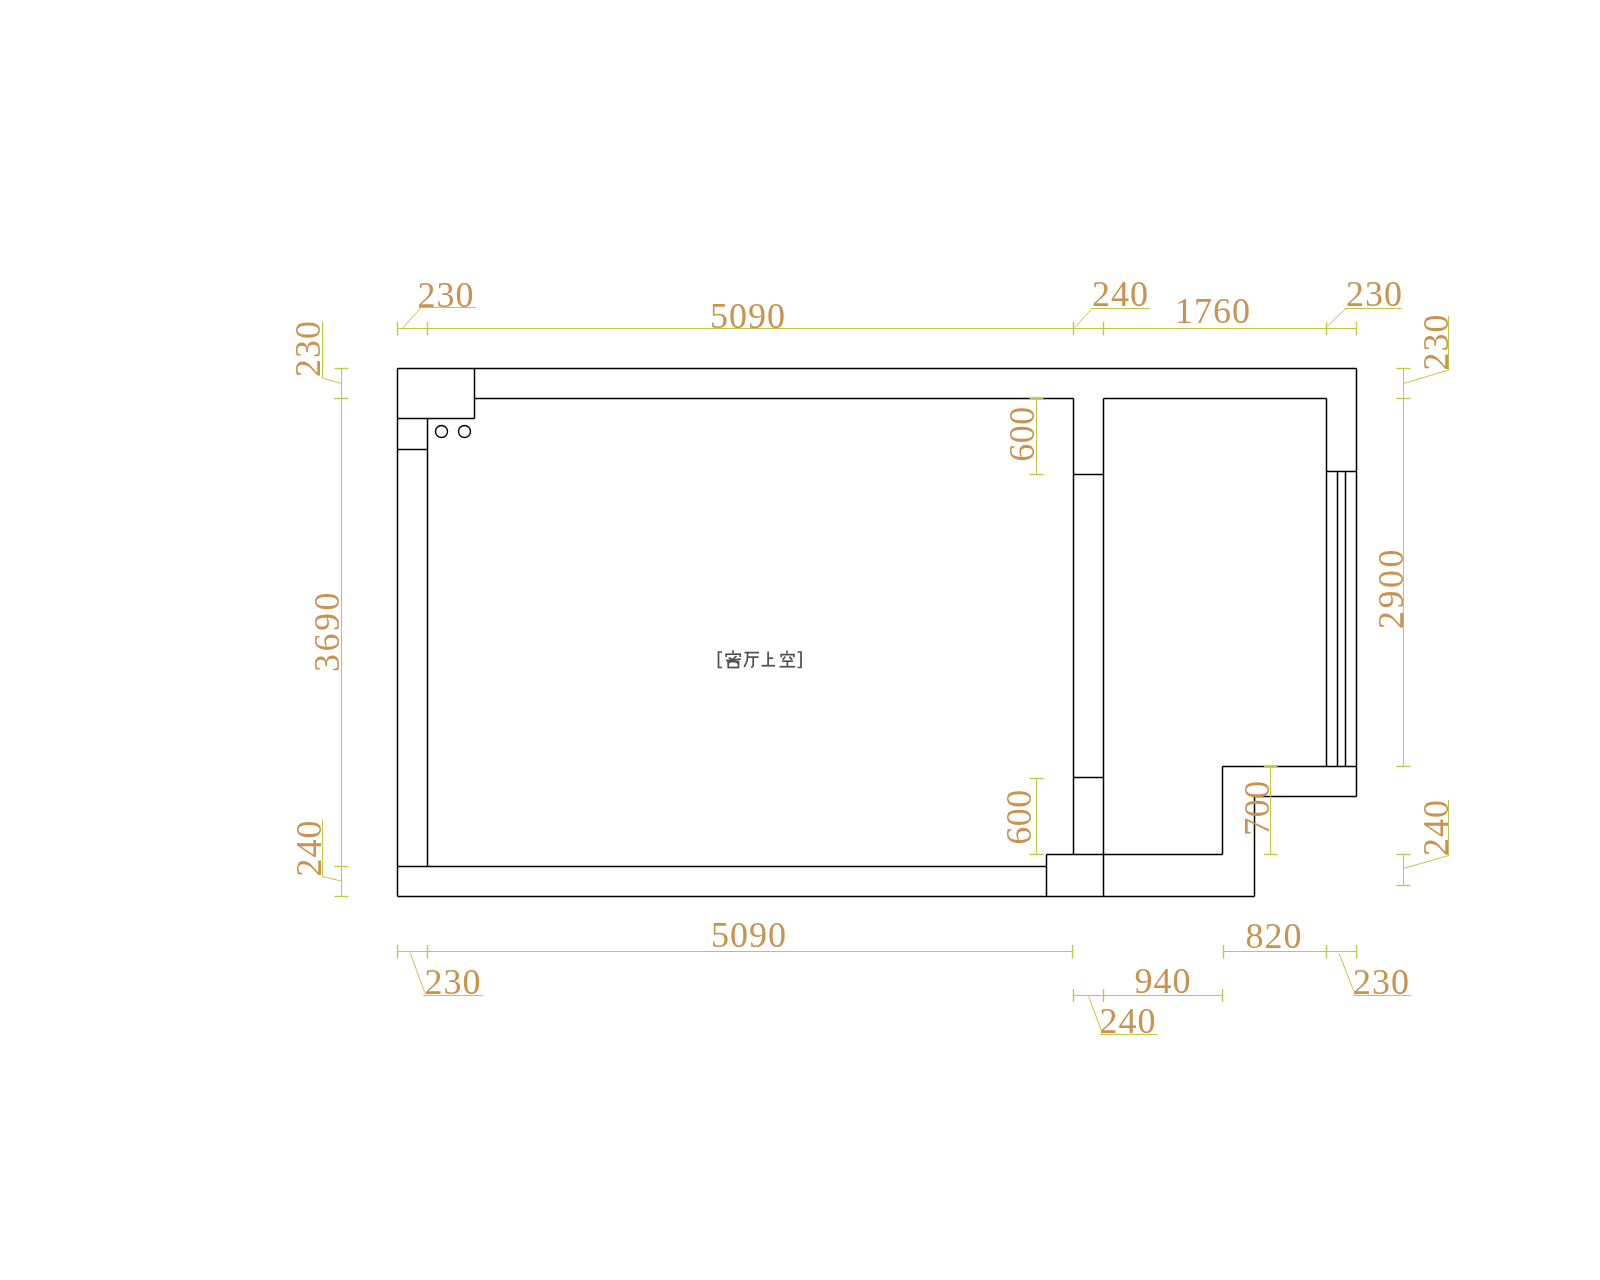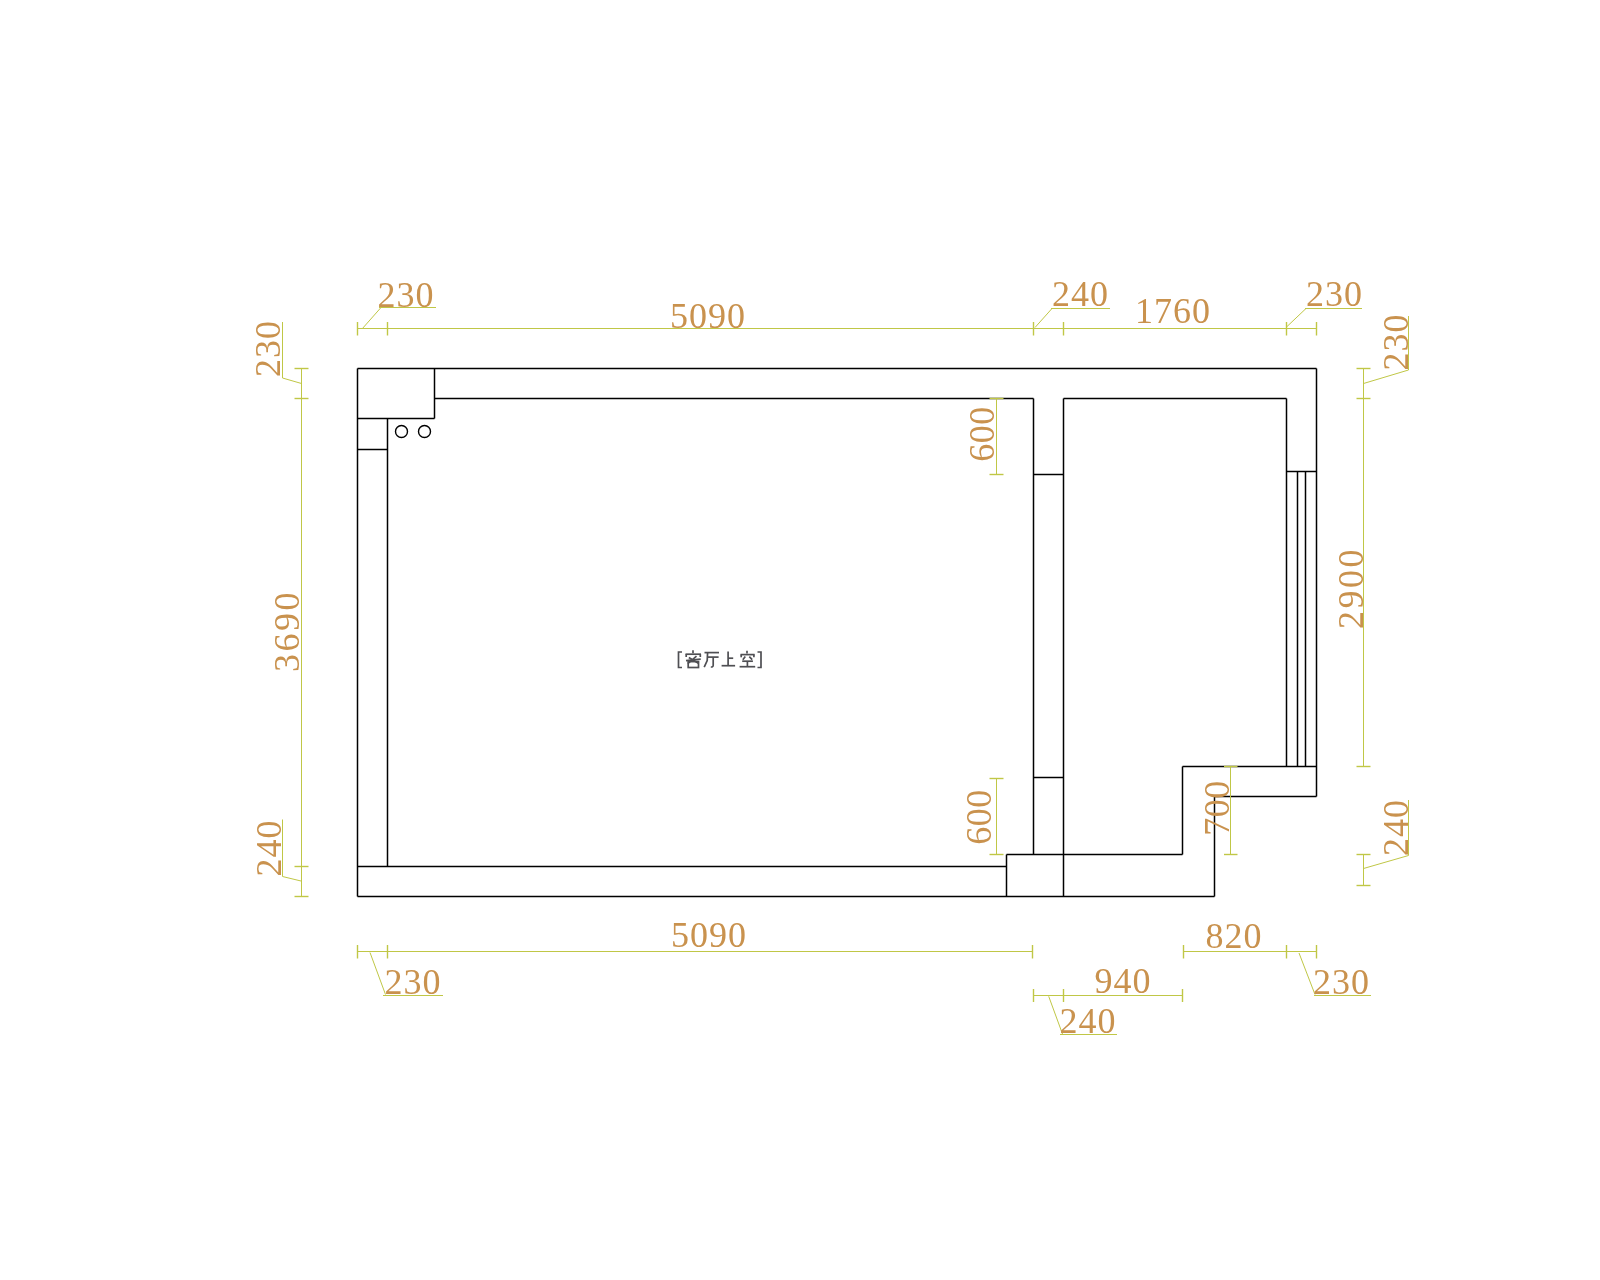--- a/index.html
+++ b/index.html
@@ -1,16 +1,16 @@
 <!DOCTYPE html>
 <html><head>
 <meta charset="utf-8">
 <style>
   html,body{margin:0;padding:0;background:#ffffff;overflow:hidden;}
-  .wrap{width:1325px;height:1280px;position:relative;background:#ffffff;}
+  .wrap{width:1325px;height:1280px;position:relative;background:#ffffff;margin-left:40px;}
   text{font-family:"Liberation Serif", serif;fill:#c9924e;font-size:36px;letter-spacing:1px;}
 </style>
 </head>
 <body>
 <div class="wrap">
 <svg width="1600" height="1280" viewBox="0 0 1600 1280">
   <rect x="0" y="0" width="1600" height="1280" fill="#ffffff"></rect>
 
   <rect x="387.5" y="398.5" width="646" height="468" fill="none" stroke="none"></rect>
 

